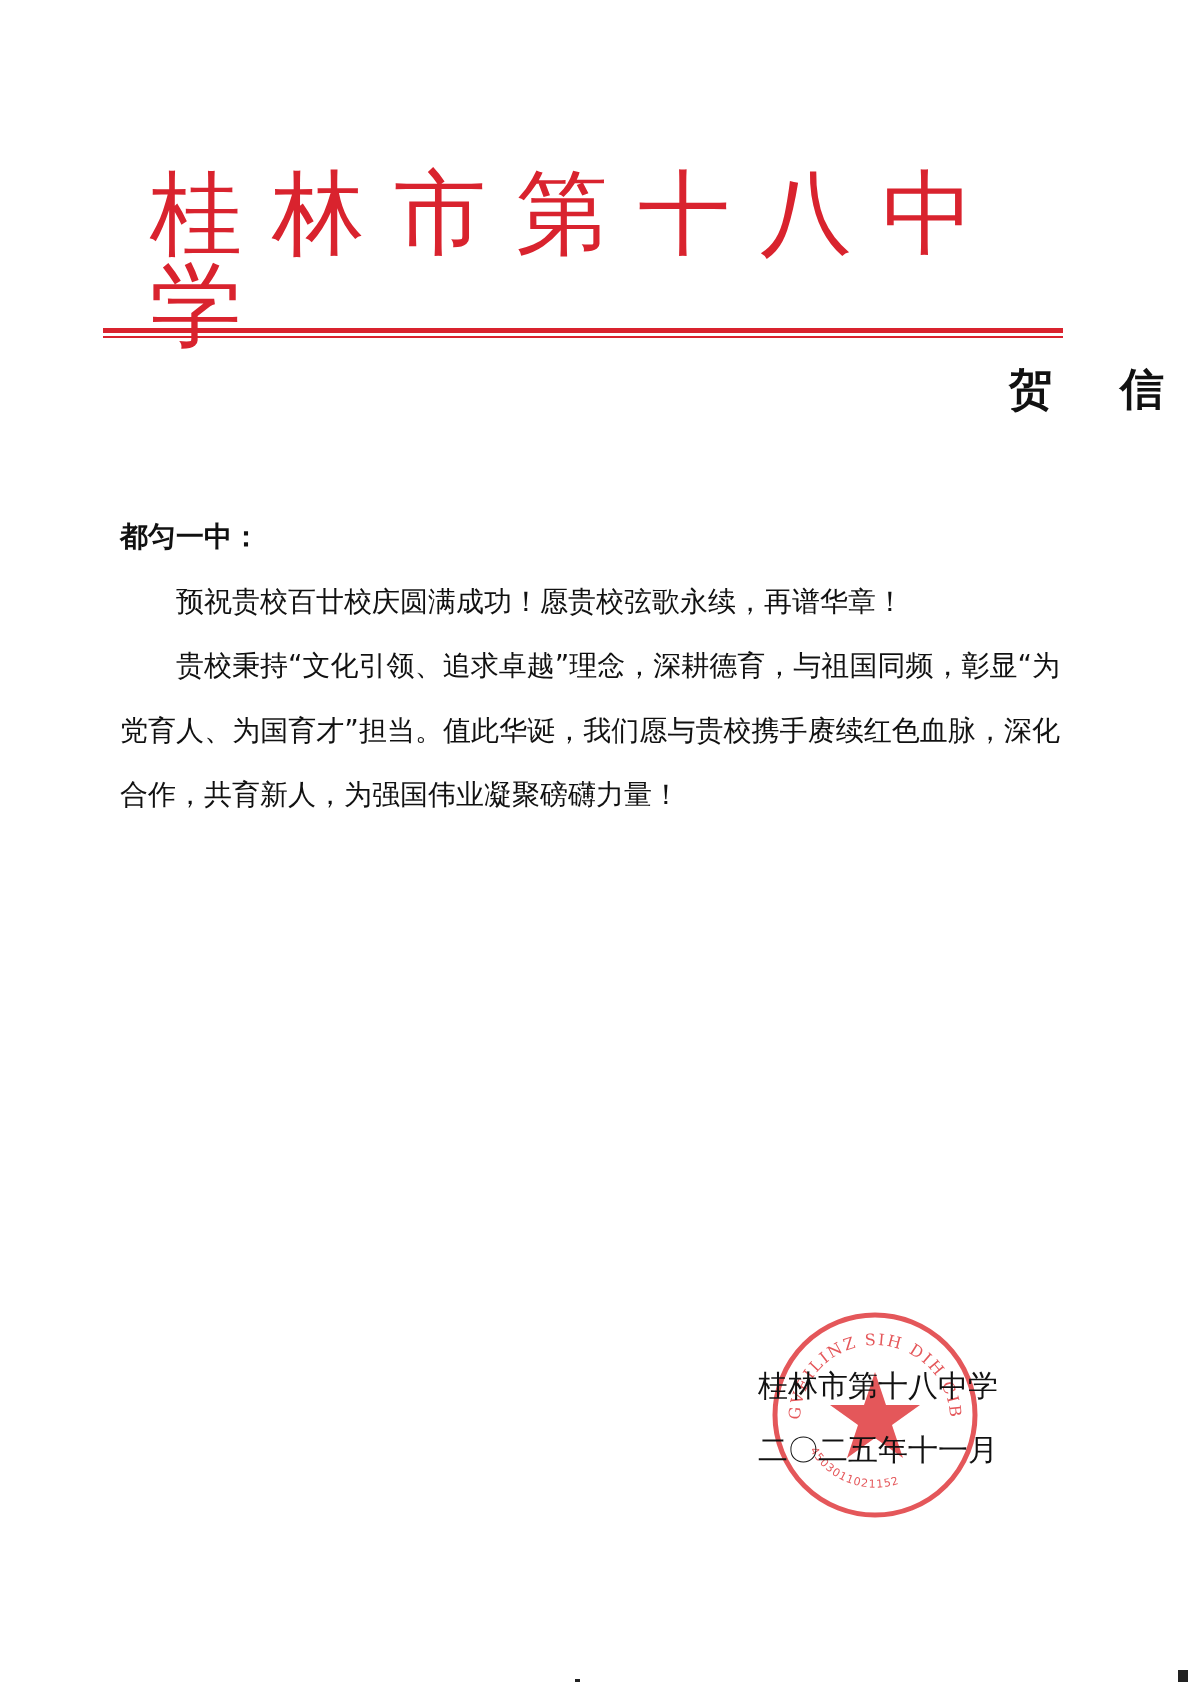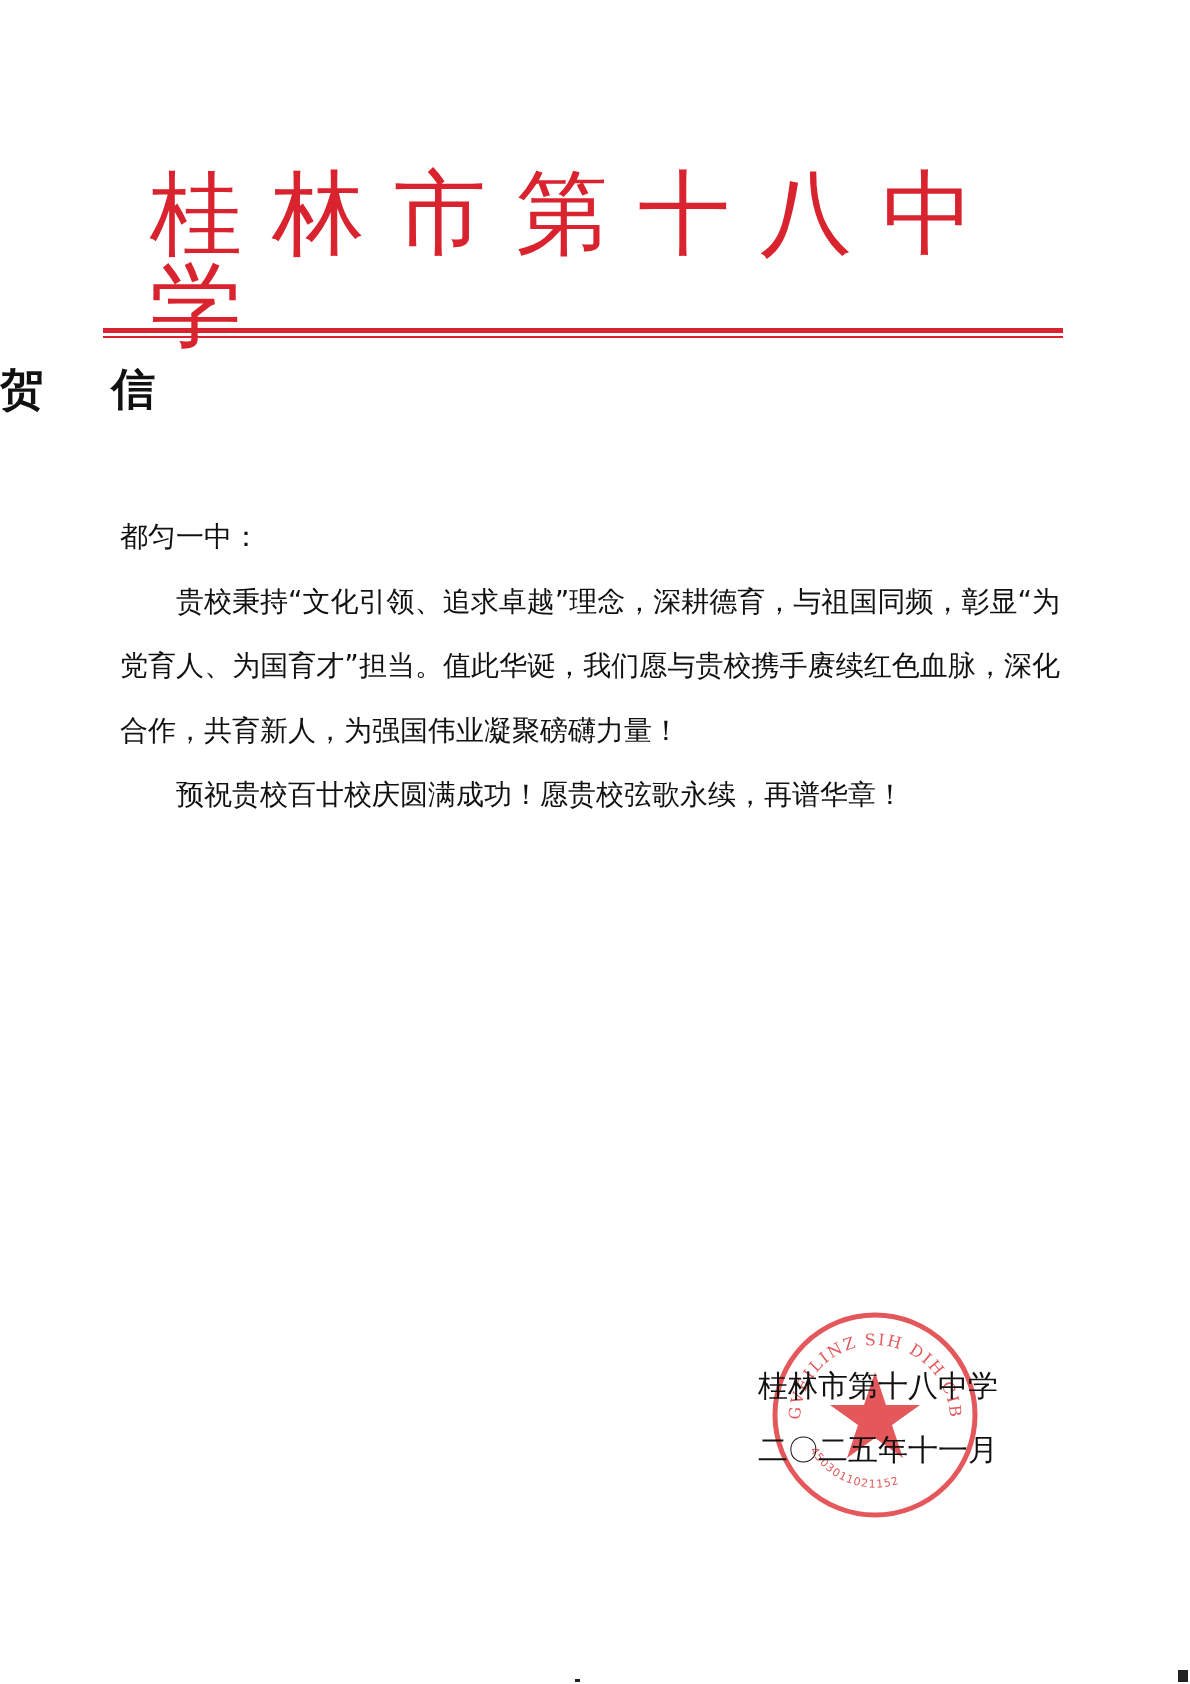--- a/index.html
+++ b/index.html
@@ -1,42 +1,42 @@
 <!DOCTYPE html>
 <html><head>
 <meta charset="utf-8">
 <style>
   html,body{margin:0;padding:0;background:#fff;}
   body{width:1190px;height:1684px;position:relative;overflow:hidden;font-family:"DejaVu Serif","Liberation Serif",serif;color:#111;}
   .masthead{position:absolute;left:150px;top:168px;width:900px;font-size:92px;color:#d9232e;letter-spacing:30px;font-family:"DejaVu Serif",serif;line-height:1;}
   .rule-thick{position:absolute;left:103px;top:328px;width:960px;height:5px;background:#d9232e;}
   .rule-thin{position:absolute;left:103px;top:336px;width:960px;height:2px;background:#d9232e;}
-  .doc-title{position:absolute;left:0;top:360px;width:1190px;text-align:left;font-size:44px;font-weight:bold;letter-spacing:26px;font-family:"DejaVu Sans",sans-serif;}
+  .doc-title{position:absolute;left:0;top:360px;width:1190px;text-align:right;font-size:44px;font-weight:bold;letter-spacing:26px;font-family:"DejaVu Sans",sans-serif;}
   .body{position:absolute;left:120px;top:505px;width:940px;font-size:28px;line-height:64.5px;font-family:"DejaVu Sans",sans-serif;}
   .body p{margin:0;}
-  .salutation{margin-bottom:0;}
+  .salutation{margin-bottom:0;font-weight:bold;}
   .para{text-indent:56px;text-align:justify;}
   .signature{position:absolute;left:758px;top:1354px;font-size:30px;line-height:64px;font-family:"DejaVu Sans",sans-serif;z-index:2;}
   .seal{position:absolute;left:770px;top:1310px;width:210px;height:210px;z-index:1;opacity:0.85;}
   .edge-mark{position:absolute;right:2px;bottom:2px;width:10px;height:12px;background:#222;}
   .dot-mark{position:absolute;left:575px;bottom:2px;width:5px;height:3px;background:#222;}
 </style>
 </head>
 <body>
 
 <div class="masthead">桂林市第十八中学</div>
 <div class="rule-thick"></div>
 <div class="rule-thin"></div>
 
 <div class="doc-title">贺 信</div>
 
 <div class="body">
   <p class="salutation">都匀一中：</p>
+  <p class="para">预祝贵校百廿校庆圆满成功！愿贵校弦歌永续，再谱华章！</p>
   <p class="para">贵校秉持“文化引领、追求卓越”理念，深耕德育，与祖国同频，彰显“为党育人、为国育才”担当。值此华诞，我们愿与贵校携手赓续红色血脉，深化合作，共育新人，为强国伟业凝聚磅礴力量！</p>
-  <p class="para">预祝贵校百廿校庆圆满成功！愿贵校弦歌永续，再谱华章！</p>
 </div>
 
 <svg class="seal" viewBox="0 0 210 210">
   <circle cx="105" cy="105" r="100" fill="none" stroke="#e03a3e" stroke-width="5"></circle>
   <defs>
     <path id="arcTop" d="M 30 110 A 75 75 0 0 1 180 110"></path>
     <path id="arcBottom" d="M 40 140 A 75 75 0 0 0 170 140"></path>
   </defs>
   <text font-size="16" fill="#e03a3e" font-family="DejaVu Serif, serif" letter-spacing="2">
     <textPath href="#arcTop">GVEILINZ SIH DIH CIBBET CUNGHYOZ</textPath>

